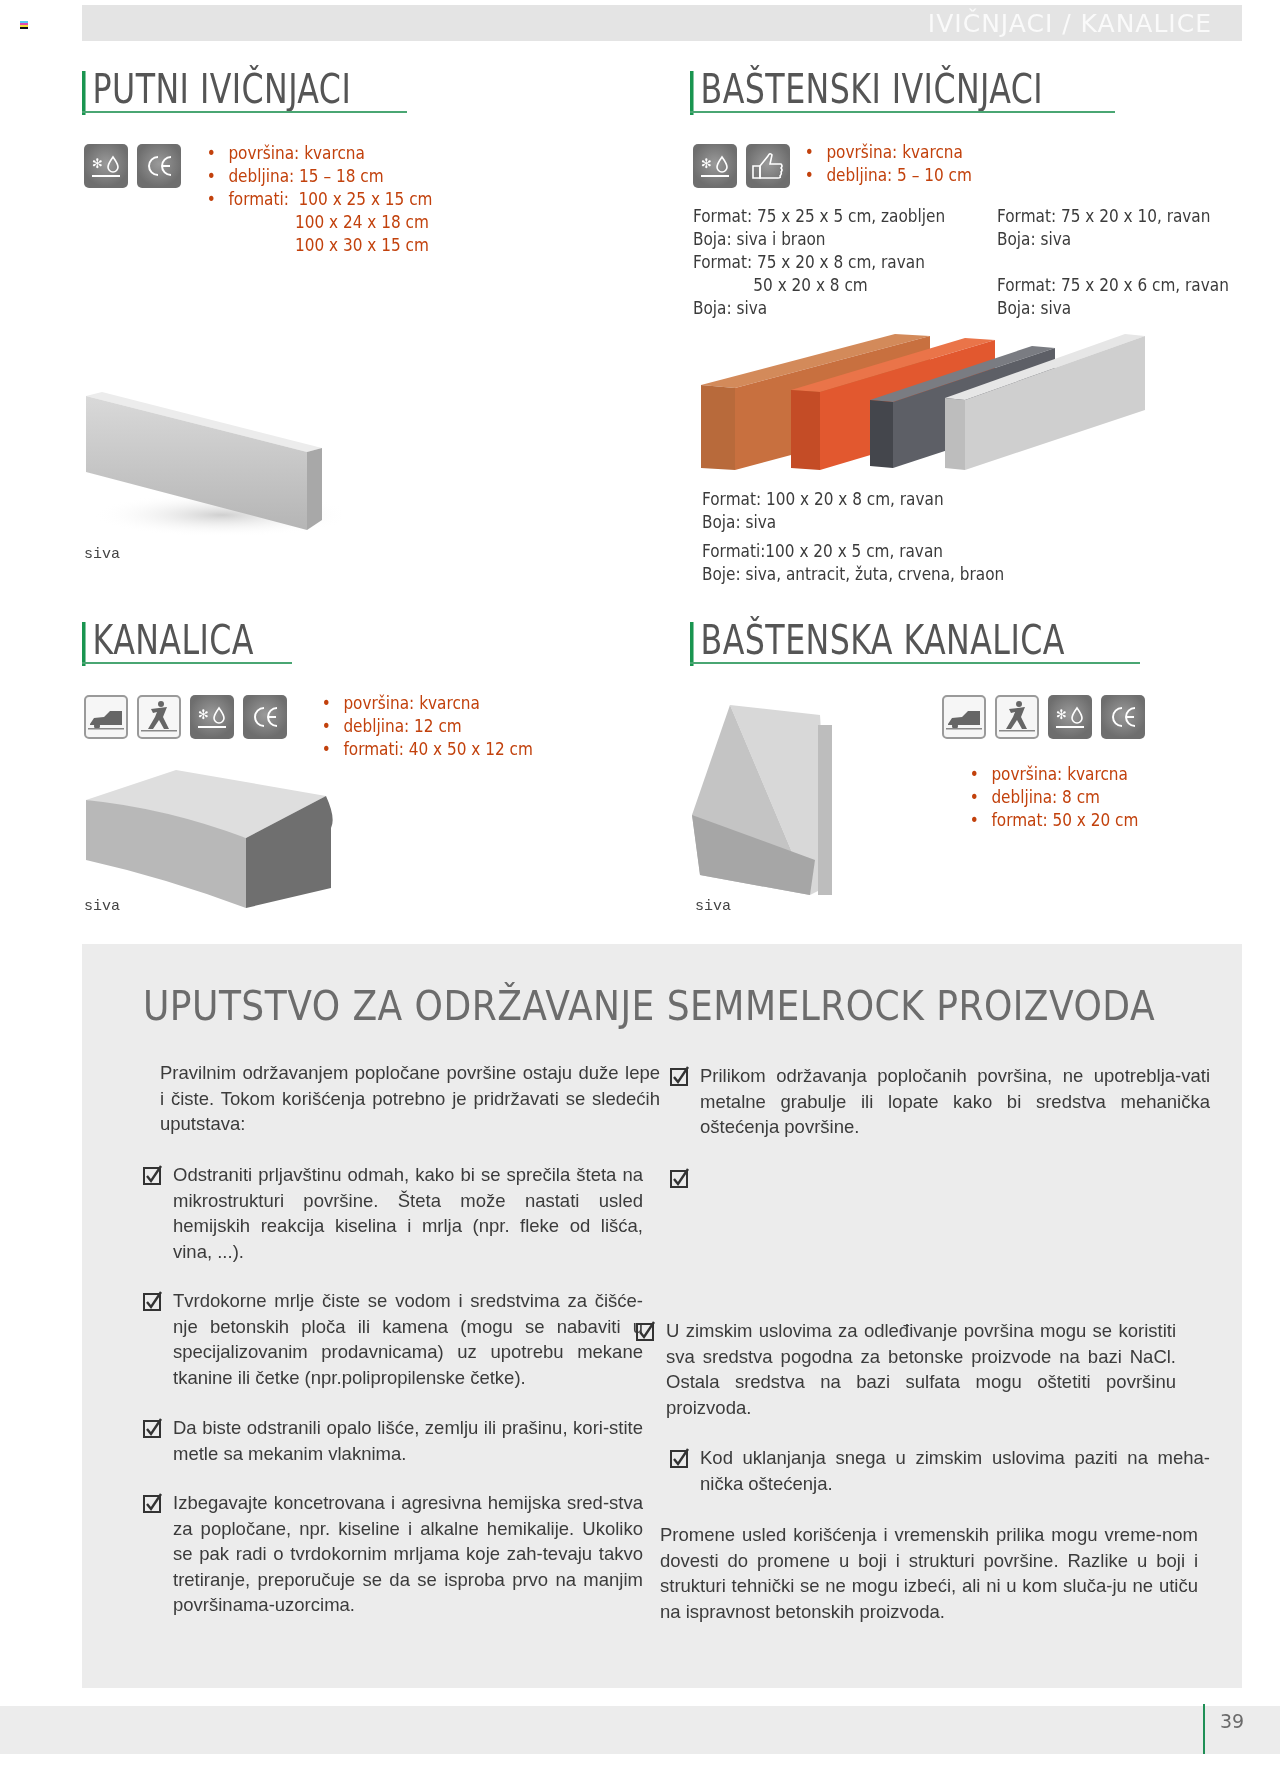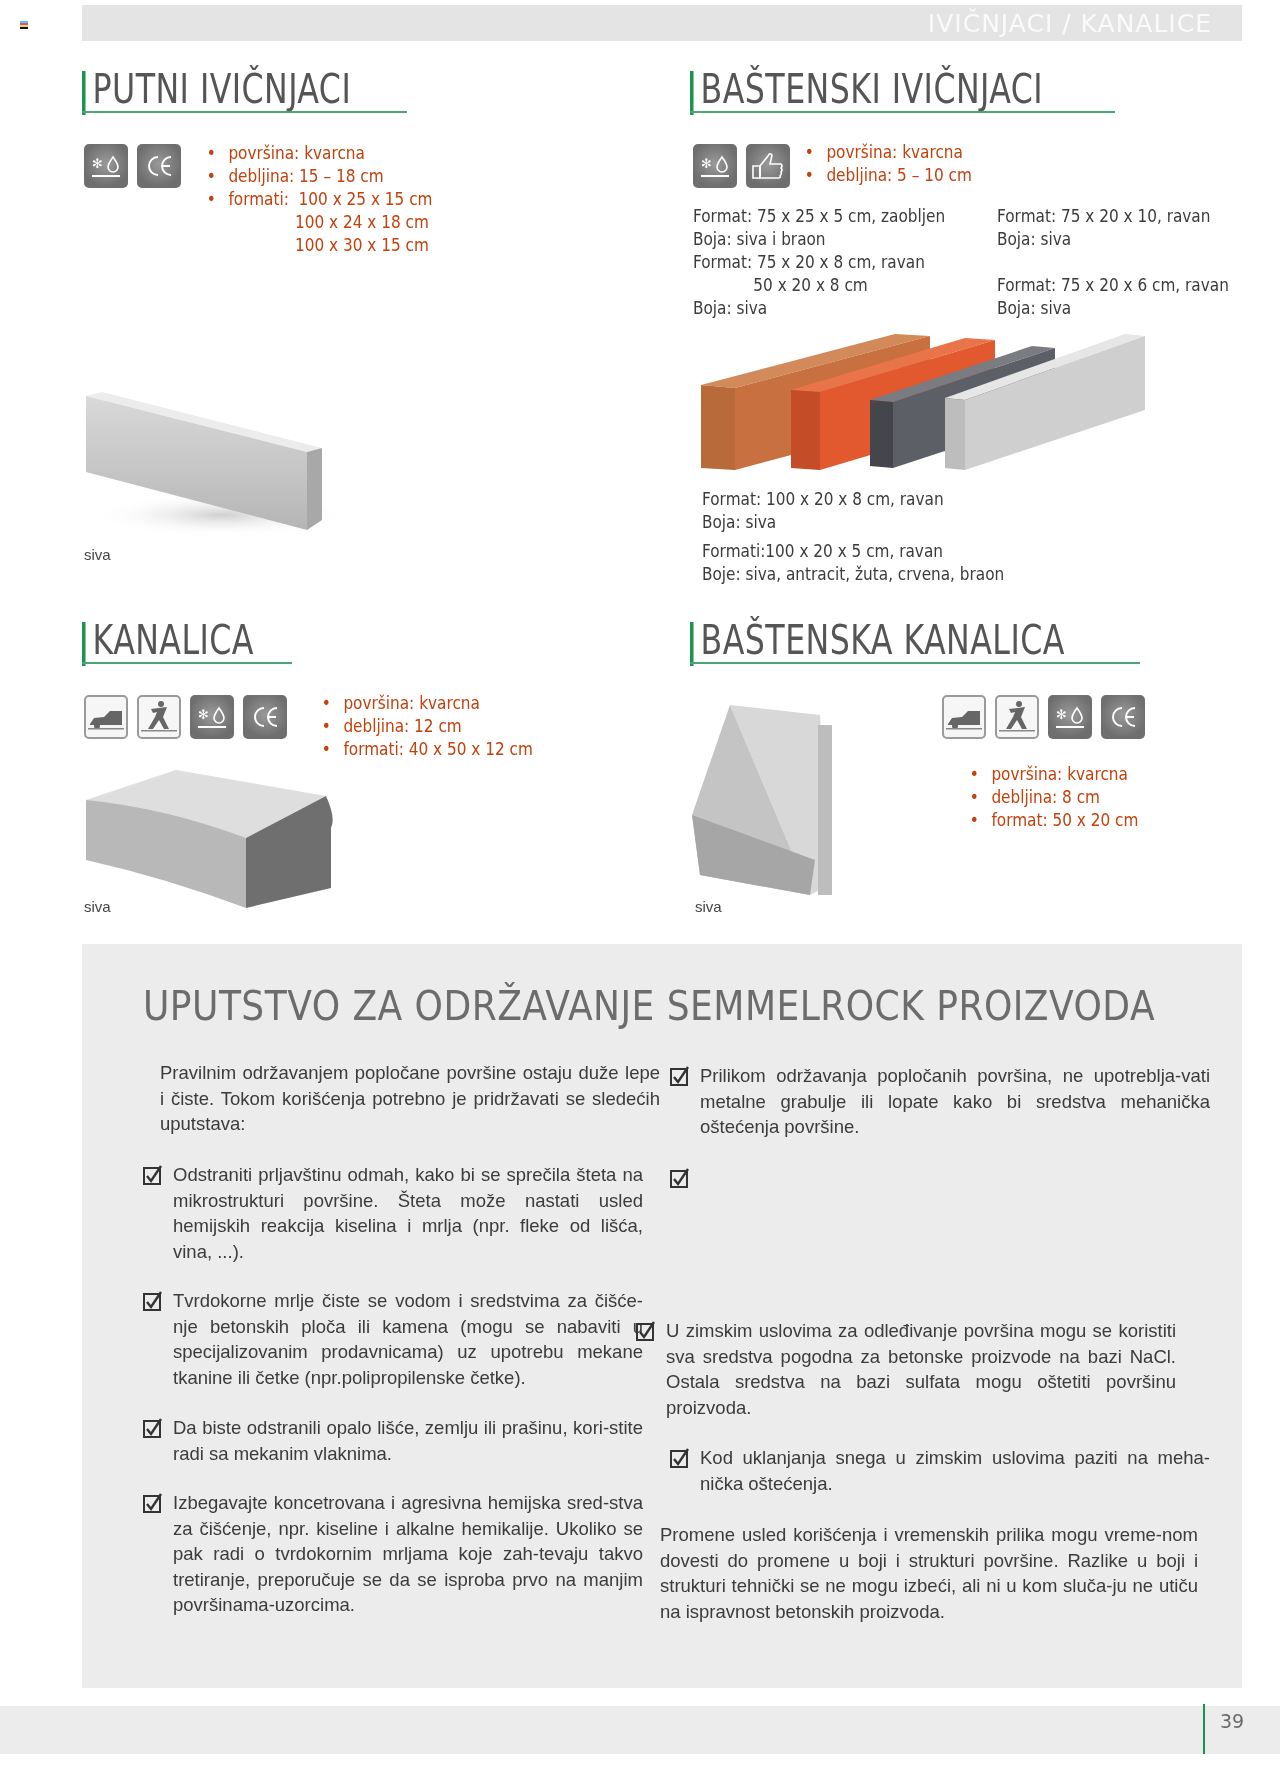--- a/index.html
+++ b/index.html
@@ -29,21 +29,21 @@
   .tile svg { width: 36px; height: 36px; }
 
   
   .bullets { list-style: none; font-size: 17px; color: #c2410c; line-height: 23px; font-family: "DejaVu Sans", sans-serif; }
   .bullets li { position: relative; padding-left: 26px; white-space: nowrap; transform: scaleX(0.9); transform-origin: left; }
   .bullets li::before { content: "•"; position: absolute; left: 2px; }
 
   .spec { font-size: 17px; line-height: 23px; color: #3b3b3b; white-space: nowrap; font-family: "DejaVu Sans", sans-serif; transform: scaleX(0.9); transform-origin: left; }
   .spec .indent { padding-left: 67px; }
 
-  .caption { font-size: 15px; color: #444; font-family: Liberation Sans, sans-serif; }
+  .caption { font-size: 15px; color: #444; font-family: Liberation Mono, monospace; }
 
   
   .prod { position: absolute; }
 
   
   .panel { left: 82px; top: 944px; width: 1160px; height: 744px; background: #ececec; }
   .panel-title { left: 143px; top: 982px; font-size: 41px; color: #6c6c6c; font-family: "DejaVu Sans", sans-serif; letter-spacing: 0.5px; white-space: nowrap; transform: scaleX(0.88); transform-origin: left top; }
   .para { font-size: 18.5px; line-height: 25.6px; color: #3b3b3b; font-family: "Liberation Sans", sans-serif; text-align: justify; }
   .check-item { position: absolute; }
   .check-item .box { position: absolute; left: 0; top: 3px; width: 20px; height: 20px; }
@@ -301,28 +301,28 @@
       <rect x="1" y="3" width="16" height="16" fill="none" stroke="#333" stroke-width="2"></rect>
       <path d="M4 11 L8 16 L18 1" fill="none" stroke="#333" stroke-width="2.4"></path>
     </svg>
   <div class="txt">Tvrdokorne mrlje čiste se vodom i sredstvima za čišće-nje betonskih ploča ili kamena (mogu se nabaviti u specijalizovanim prodavnicama) uz upotrebu mekane tkanine ili četke (npr.polipropilenske četke).</div>
 </div>
 <div class="abs check-item para" style="left:143px; top:1415px; width:500px; height:52px;">
   <svg class="box" viewBox="0 0 20 20">
       <rect x="1" y="3" width="16" height="16" fill="none" stroke="#333" stroke-width="2"></rect>
       <path d="M4 11 L8 16 L18 1" fill="none" stroke="#333" stroke-width="2.4"></path>
     </svg>
-  <div class="txt">Da biste odstranili opalo lišće, zemlju ili prašinu, kori-stite radi sa mekanim vlaknima.</div>
+  <div class="txt">Da biste odstranili opalo lišće, zemlju ili prašinu, kori-stite metle sa mekanim vlaknima.</div>
 </div>
 <div class="abs check-item para" style="left:143px; top:1490px; width:500px; height:130px;">
   <svg class="box" viewBox="0 0 20 20">
       <rect x="1" y="3" width="16" height="16" fill="none" stroke="#333" stroke-width="2"></rect>
       <path d="M4 11 L8 16 L18 1" fill="none" stroke="#333" stroke-width="2.4"></path>
     </svg>
-  <div class="txt">Izbegavajte koncetrovana i agresivna hemijska sred-stva za čišćenje, npr. kiseline i alkalne hemikalije. Ukoliko se pak radi o tvrdokornim mrljama koje zah-tevaju takvo tretiranje, preporučuje se da se isproba prvo na manjim površinama-uzorcima.</div>
+  <div class="txt">Izbegavajte koncetrovana i agresivna hemijska sred-stva za popločane, npr. kiseline i alkalne hemikalije. Ukoliko se pak radi o tvrdokornim mrljama koje zah-tevaju takvo tretiranje, preporučuje se da se isproba prvo na manjim površinama-uzorcima.</div>
 </div>
 
 <div class="abs check-item para" style="left:670px; top:1063px; width:540px; height:78px;">
   <svg class="box" viewBox="0 0 20 20">
       <rect x="1" y="3" width="16" height="16" fill="none" stroke="#333" stroke-width="2"></rect>
       <path d="M4 11 L8 16 L18 1" fill="none" stroke="#333" stroke-width="2.4"></path>
     </svg>
   <div class="txt">Prilikom održavanja popločanih površina, ne upotreblja-vati metalne grabulje ili lopate kako bi sredstva mehanička oštećenja površine.</div>
 </div>
 <div class="abs check-item para" style="left:670px; top:1165px; width:540px; height:130px;">

